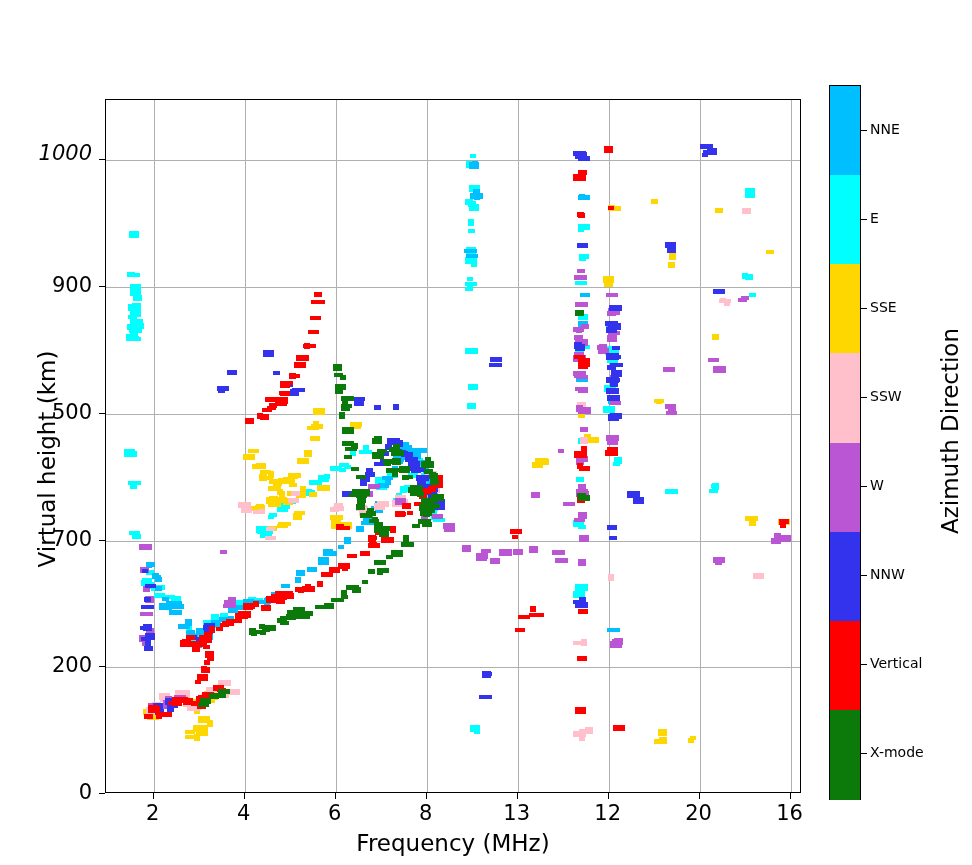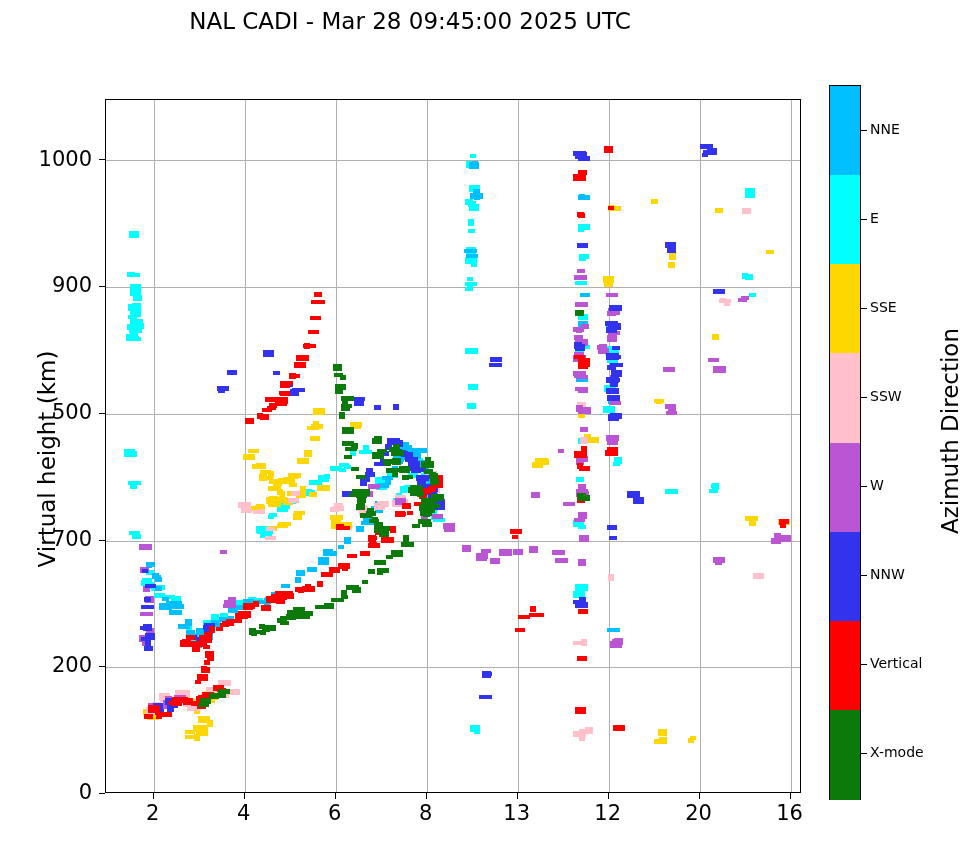--- a/index.html
+++ b/index.html
@@ -47,21 +47,20 @@
         white-space:nowrap;}
   #cbar-title{position:absolute;left:795px;top:418px;width:310px;
               text-align:center;font-size:23px;color:#000;
               transform:rotate(-90deg);transform-origin:50% 50%;}
 </style>
 </head>
 <body>
 
 <div id="figure">
 
-  <div id="title">NAL CADI - Mar 28 09:45:00 2025 UTC</div>
 
   <div id="plot">
     <div id="grid">
         <div class="gl v" style="left: 47.8px;"></div>
         <div class="gl v" style="left: 138.7px;"></div>
         <div class="gl v" style="left: 229.7px;"></div>
         <div class="gl v" style="left: 320.7px;"></div>
         <div class="gl v" style="left: 411.7px;"></div>
         <div class="gl v" style="left: 502.7px;"></div>
         <div class="gl v" style="left: 593.6px;"></div>
@@ -999,23 +998,24 @@
       <div class="ticky" style="top: 412.7px;"></div>
       <div class="ticky" style="top: 286px;"></div>
       <div class="ticky" style="top: 159.2px;"></div>
     </div>
   <div id="ylabbox">
       <div class="ylab" style="top: 780px;">0</div>
       <div class="ylab" style="top: 653.2px;">200</div>
       <div class="ylab" style="top: 526.5px;">700</div>
       <div class="ylab" style="top: 399.7px;">500</div>
       <div class="ylab" style="top: 273px;">900</div>
-      <div class="ylab" style="top: 147px;">1000</div>
+      <div class="ylab" style="top: 141px; font-style: italic;">1000</div>
     </div>
 
+  <div id="xaxis-title">Frequency (MHz)</div>
   <div id="yaxis-title">Virtual height (km)</div>
 
   <div id="cbar">
       <div class="cseg" style="top: 0px; height: 90px; background: rgb(0, 191, 255);"></div>
       <div class="cseg" style="top: 89.13px; height: 90px; background: rgb(0, 255, 255);"></div>
       <div class="cseg" style="top: 178.25px; height: 90px; background: rgb(255, 215, 0);"></div>
       <div class="cseg" style="top: 267.38px; height: 90px; background: rgb(255, 192, 203);"></div>
       <div class="cseg" style="top: 356.5px; height: 90px; background: rgb(186, 85, 211);"></div>
       <div class="cseg" style="top: 445.63px; height: 90px; background: rgb(51, 51, 238);"></div>
       <div class="cseg" style="top: 534.75px; height: 90px; background: rgb(255, 0, 0);"></div>

